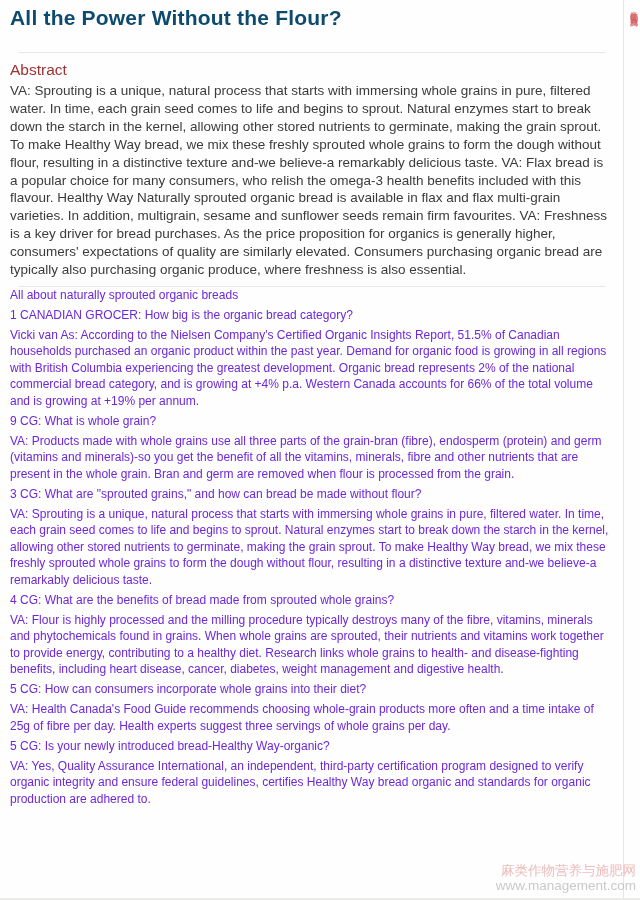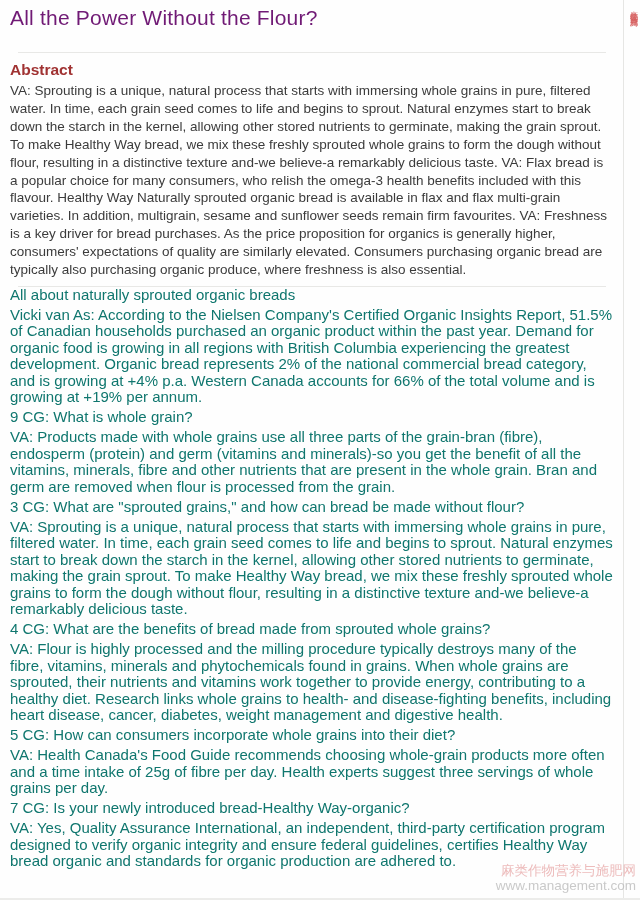--- a/index.html
+++ b/index.html
@@ -15,48 +15,48 @@
     background: #fefefe;
     border-bottom: 2px solid #ececea;
   }
   .edge-line {
     position: absolute; top: 0; bottom: 0; left: 623px;
     width: 1px; background: #e6e6e4;
   }
   .content { margin: 0 12px 0 10px; width: 604px; }
   .title {
     margin: 6px 0 0 0;
-    font-size: 21px; font-weight: normal;
-    color: #701a75;
+    font-size: 21px; font-weight: bold;
+    color: #0c4a6e;
     letter-spacing: 0.2px;
   }
   .citation {
     margin-top: 11px;
     font-size: 13px; color: #3d3d3d;
   }
   .divider {
     border: none; border-top: 1px solid #e8e8e6;
     margin: 0 8px; height: 0;
   }
   .divider.first { margin-top: 22px; }
   .divider.second { margin-top: 7px; }
   .section-heading {
     margin: 8px 0 3px 0;
-    font-size: 15.5px; font-weight: bold;
+    font-size: 15.5px; font-weight: normal;
     color: #a03232;
   }
   .body-text {
     margin: 2px 0 0 0;
     font-size: 13.5px; line-height: 17.9px;
     color: #3b3b3b;
   }
   .fulltext p {
     margin: 0 0 3.5px 0;
-    font-size: 15px; line-height: 16.5px;
-    color: #0f766e;
+    font-size: 12px; line-height: 16.5px;
+    color: #6d28d9;
   }
   .watermark-vertical {
     position: absolute; top: 4px; right: 2px;
     writing-mode: vertical-rl;
     font-size: 8px; letter-spacing: 1px;
     color: rgba(214, 92, 92, 0.75);
     z-index: 5;
     pointer-events: none;
   }
   .watermark-corner {
@@ -81,30 +81,31 @@
     <hr class="divider first">
 
     <h2 class="section-heading">Abstract</h2>
     <p class="body-text">VA: Sprouting is a unique, natural process that starts with immersing whole grains in pure, filtered water. In time, each grain seed comes to life and begins to sprout. Natural enzymes start to break down the starch in the kernel, allowing other stored nutrients to germinate, making the grain sprout. To make Healthy Way bread, we mix these freshly sprouted whole grains to form the dough without flour, resulting in a distinctive texture and-we believe-a remarkably delicious taste. VA: Flax bread is a popular choice for many consumers, who relish the omega-3 health benefits included with this flavour. Healthy Way Naturally sprouted organic bread is available in flax and flax multi-grain varieties. In addition, multigrain, sesame and sunflower seeds remain firm favourites. VA: Freshness is a key driver for bread purchases. As the price proposition for organics is generally higher, consumers' expectations of quality are similarly elevated. Consumers purchasing organic bread are typically also purchasing organic produce, where freshness is also essential.</p>
 
     <hr class="divider second">
 
 
     <div class="fulltext">
       <p>All about naturally sprouted organic breads</p>
+      <p>1 CANADIAN GROCER: How big is the organic bread category?</p>
       <p>Vicki van As: According to the Nielsen Company's Certified Organic Insights Report, 51.5% of Canadian households purchased an organic product within the past year. Demand for organic food is growing in all regions with British Columbia experiencing the greatest development. Organic bread represents 2% of the national commercial bread category, and is growing at +4% p.a. Western Canada accounts for 66% of the total volume and is growing at +19% per annum.</p>
       <p>9 CG: What is whole grain?</p>
       <p>VA: Products made with whole grains use all three parts of the grain-bran (fibre), endosperm (protein) and germ (vitamins and minerals)-so you get the benefit of all the vitamins, minerals, fibre and other nutrients that are present in the whole grain. Bran and germ are removed when flour is processed from the grain.</p>
       <p>3 CG: What are "sprouted grains," and how can bread be made without flour?</p>
       <p>VA: Sprouting is a unique, natural process that starts with immersing whole grains in pure, filtered water. In time, each grain seed comes to life and begins to sprout. Natural enzymes start to break down the starch in the kernel, allowing other stored nutrients to germinate, making the grain sprout. To make Healthy Way bread, we mix these freshly sprouted whole grains to form the dough without flour, resulting in a distinctive texture and-we believe-a remarkably delicious taste.</p>
       <p>4 CG: What are the benefits of bread made from sprouted whole grains?</p>
       <p>VA: Flour is highly processed and the milling procedure typically destroys many of the fibre, vitamins, minerals and phytochemicals found in grains. When whole grains are sprouted, their nutrients and vitamins work together to provide energy, contributing to a healthy diet. Research links whole grains to health- and disease-fighting benefits, including heart disease, cancer, diabetes, weight management and digestive health.</p>
       <p>5 CG: How can consumers incorporate whole grains into their diet?</p>
       <p>VA: Health Canada's Food Guide recommends choosing whole-grain products more often and a time intake of 25g of fibre per day. Health experts suggest three servings of whole grains per day.</p>
-      <p>7 CG: Is your newly introduced bread-Healthy Way-organic?</p>
+      <p>5 CG: Is your newly introduced bread-Healthy Way-organic?</p>
       <p>VA: Yes, Quality Assurance International, an independent, third-party certification program designed to verify organic integrity and ensure federal guidelines, certifies Healthy Way bread organic and standards for organic production are adhered to.</p>
     </div>
   </div>
 
   <div class="edge-line"></div>
 
   <div class="watermark-vertical">麻类作物营养与施肥网</div>
 
   <div class="watermark-corner">
     <div class="wm-cn">麻类作物营养与施肥网</div>

